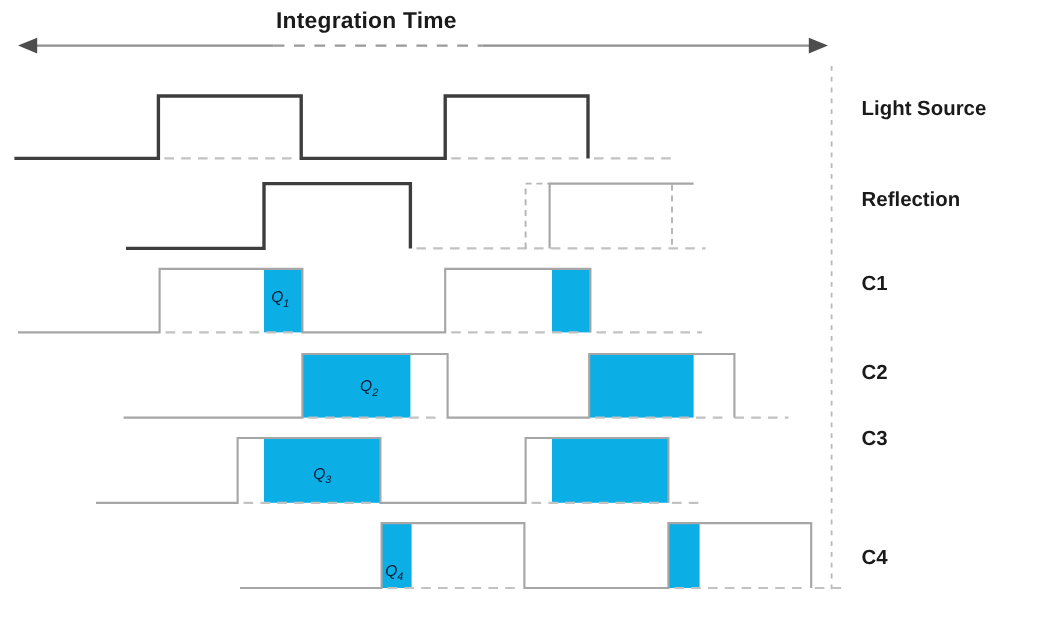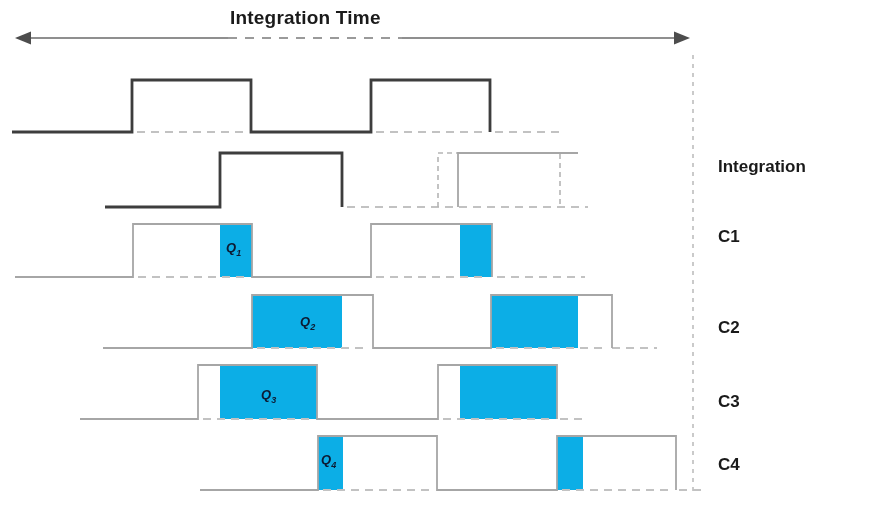--- a/index.html
+++ b/index.html
@@ -32,21 +32,21 @@
     position:absolute;
     left:718px;
     font-size:17px;
     font-weight:700;
     color:var(--text-color);
     white-space:nowrap;
   }
   .q-label{
     position:absolute;
     font-size:13px;
-    font-weight:700;
+    font-weight:400;
     font-style:italic;
     color:var(--q-text);
     line-height:1;
     white-space:nowrap;
   }
   .q-label sub{
     font-size:9px;
     font-style:italic;
   }
   
@@ -124,24 +124,25 @@
       <rect class="bluefill" x="557" y="436" width="26" height="54"></rect>
       <path class="dash" d="M323,490 H432"></path>
       <path class="dash" d="M562,490 H671"></path>
       <path class="dash" d="M679,490 H706"></path>
       <path class="light" d="M200,490 H318 V436 H437 V490 H557 V436 H676 V490"></path>
     </g>
   </svg>
 
   <div class="title">Integration Time</div>
 
-  <div class="row-label" style="top:157px">Integration</div>
+  <div class="row-label" style="top:81px">Light Source</div>
+  <div class="row-label" style="top:157px">Reflection</div>
   <div class="row-label" style="top:227px">C1</div>
-  <div class="row-label" style="top:318px">C2</div>
-  <div class="row-label" style="top:392px">C3</div>
+  <div class="row-label" style="top:301px">C2</div>
+  <div class="row-label" style="top:356px">C3</div>
   <div class="row-label" style="top:455px">C4</div>
 
   <div class="q-label" style="left:226px;top:241px"><span>Q</span><sub>1</sub></div>
   <div class="q-label" style="left:300px;top:315px"><span>Q</span><sub>2</sub></div>
   <div class="q-label" style="left:261px;top:388px"><span>Q</span><sub>3</sub></div>
-  <div class="q-label" style="left:321px;top:453px"><span>Q</span><sub>4</sub></div>
+  <div class="q-label" style="left:321px;top:469px"><span>Q</span><sub>4</sub></div>
 
 </div>
 
 </body></html>

